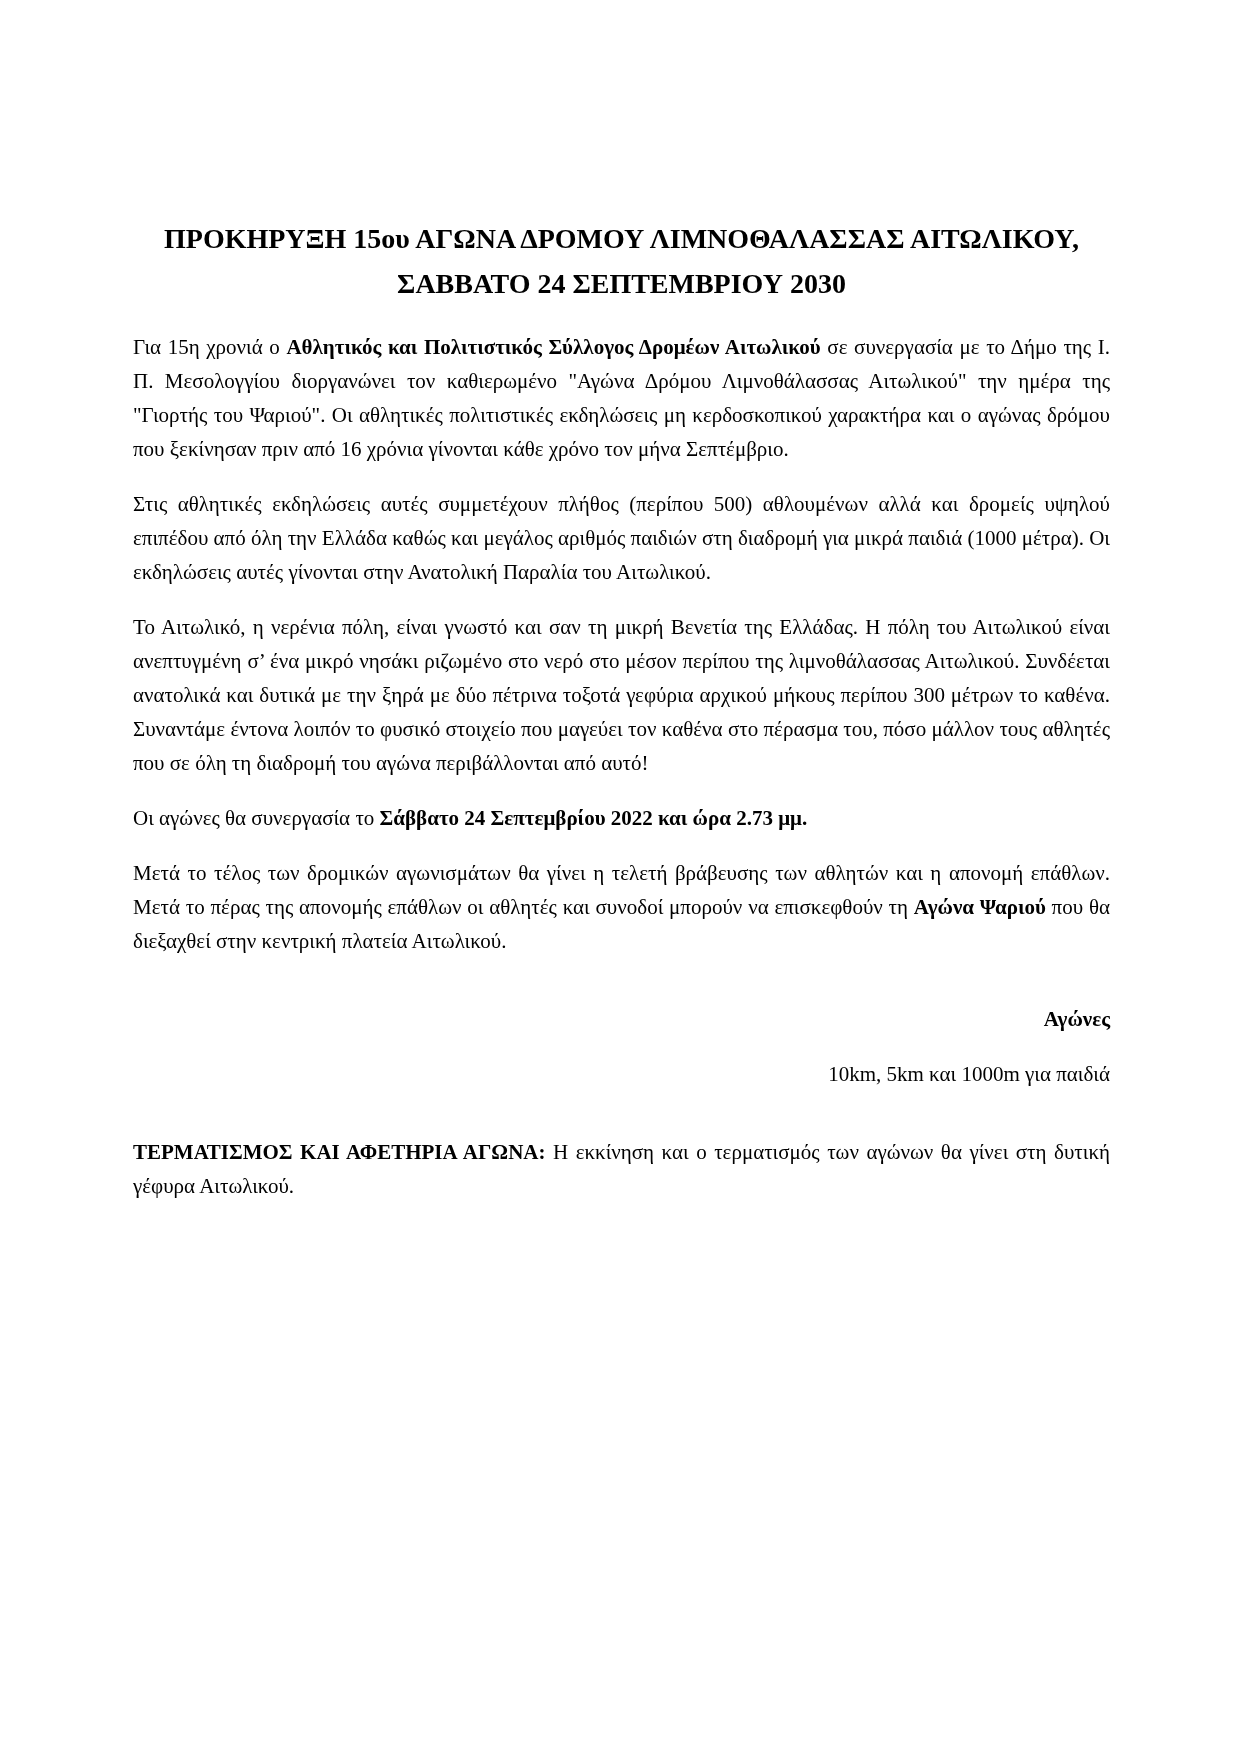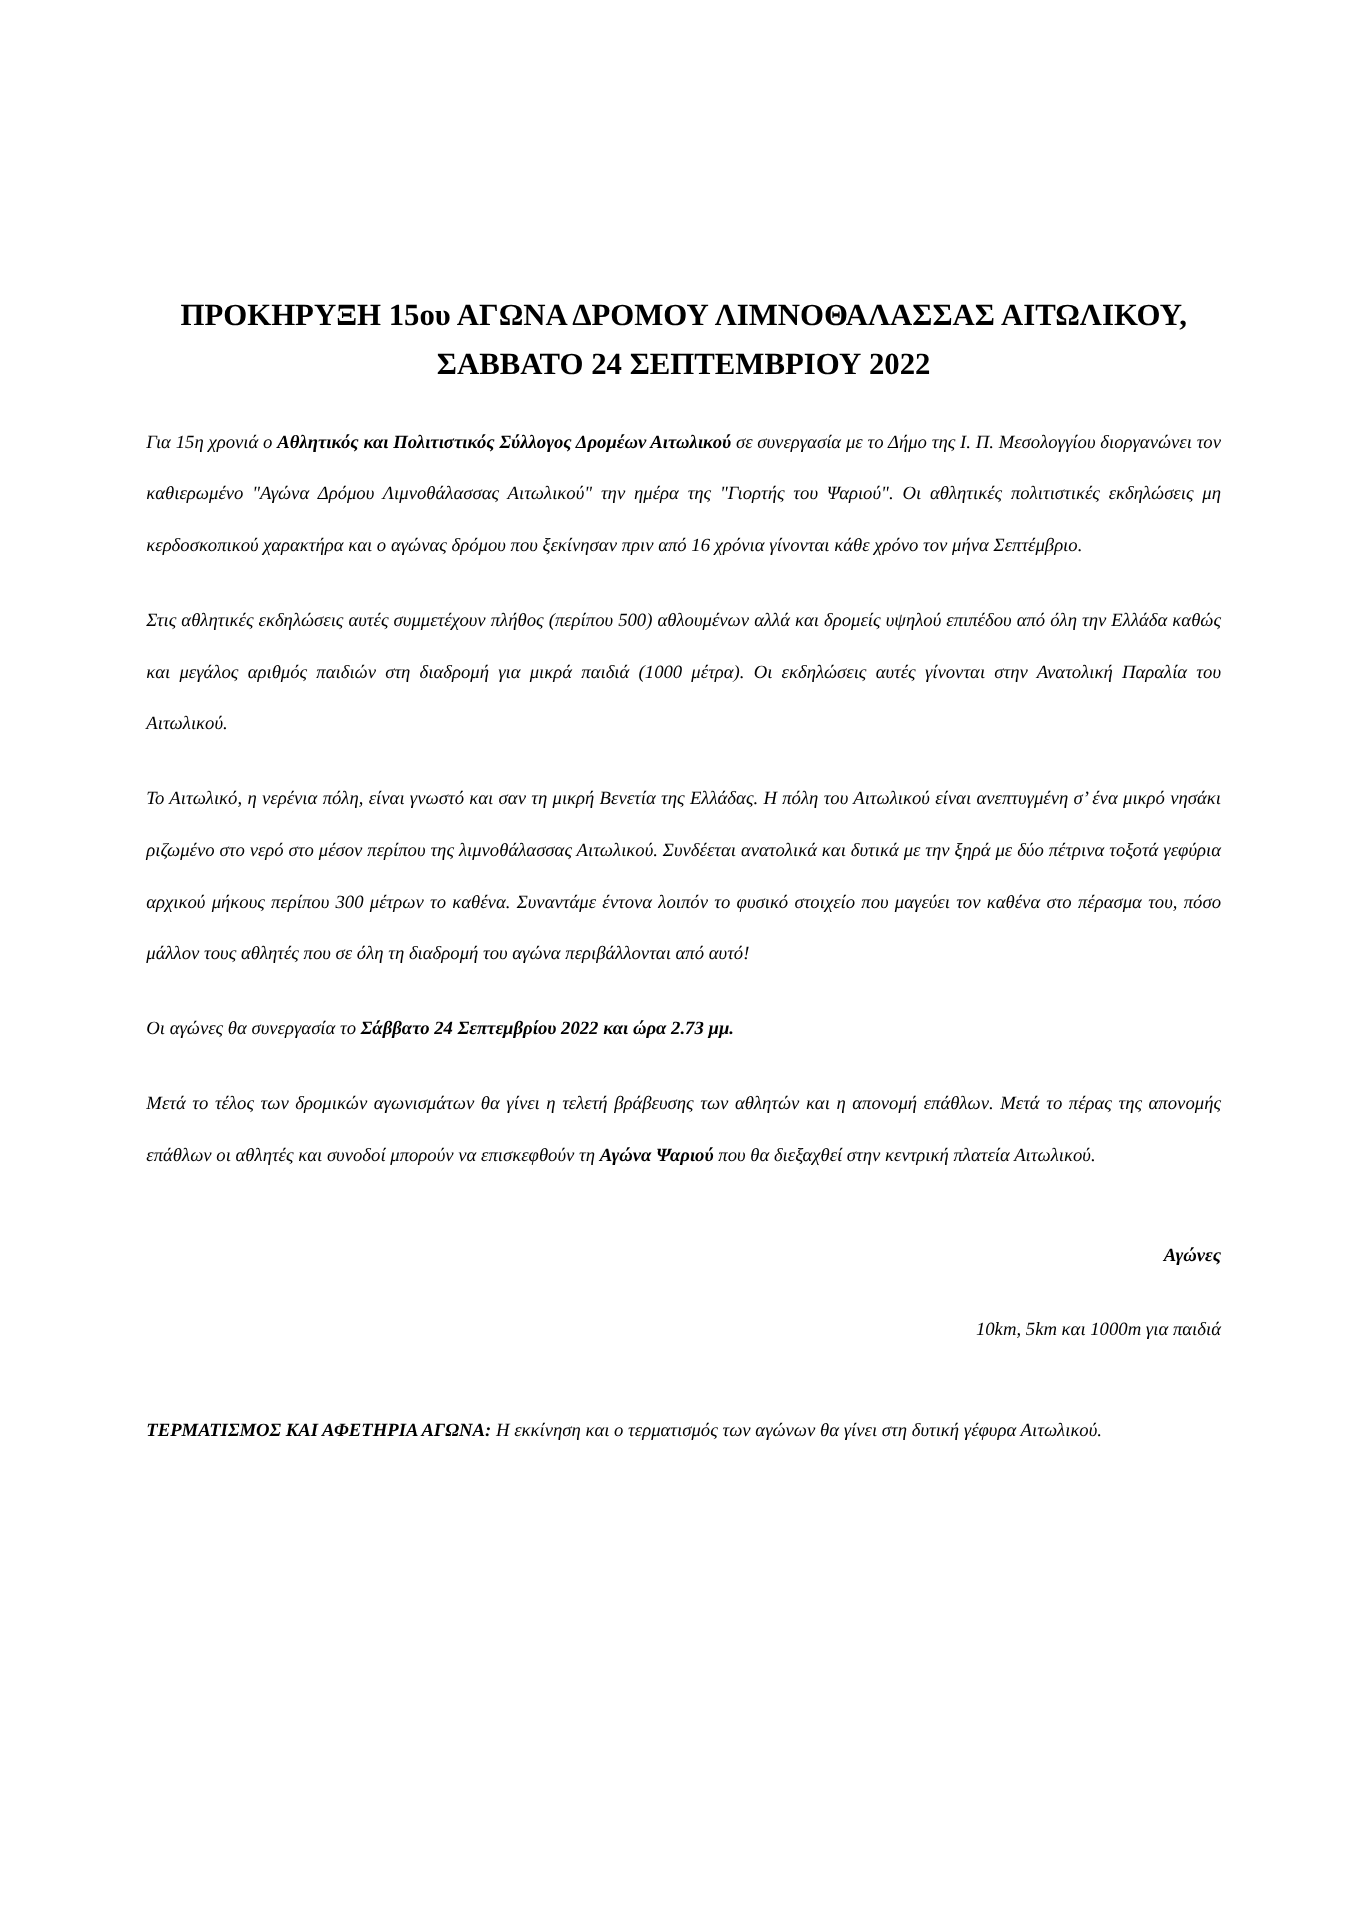--- a/index.html
+++ b/index.html
@@ -14,49 +14,47 @@
     background: #ffffff;
     color: #000000;
     font-family: "Liberation Serif", "DejaVu Serif", serif;
     overflow: hidden;
   }
   .content {
     position: absolute;
     left: 133px;
     top: 216px;
     width: 977px;
-    margin-top: 48px;
   }
   .doc-title {
     margin: 0 0 24px 0;
     text-align: center;
     font-size: 28px;
     font-weight: bold;
     line-height: 45px;
   }
   .title-line { display: block; }
   .para {
     margin: 0 0 21px 0;
-    font-size: 17px;
-    line-height: 47px;
+    font-size: 21px;
+    line-height: 34px;
     text-align: justify;
     text-justify: inter-word;
-    font-style: italic;
   }
   .para.space-before { margin-top: 44px; }
   .bold { font-weight: bold; }
 </style>
 </head>
 <body>
 
 <div class="page">
   <div class="content">
     <h1 class="doc-title">
       <span class="title-line">ΠΡΟΚΗΡΥΞΗ 15ου ΑΓΩΝΑ ΔΡΟΜΟΥ ΛΙΜΝΟΘΑΛΑΣΣΑΣ ΑΙΤΩΛΙΚΟΥ,</span>
-      <span class="title-line">ΣΑΒΒΑΤΟ 24 ΣΕΠΤΕΜΒΡΙΟΥ 2022</span>
+      <span class="title-line">ΣΑΒΒΑΤΟ 24 ΣΕΠΤΕΜΒΡΙΟΥ 2030</span>
     </h1>
     <div id="paragraphs">
         <p class="para" style="text-align: justify;"><span>Για 15η χρονιά ο </span><span class="bold">Αθλητικός και Πολιτιστικός Σύλλογος Δρομέων Αιτωλικού</span><span> σε συνεργασία με το Δήμο της Ι. Π. Μεσολογγίου διοργανώνει τον καθιερωμένο "Αγώνα Δρόμου Λιμνοθάλασσας Αιτωλικού" την ημέρα της "Γιορτής του Ψαριού". Οι αθλητικές πολιτιστικές εκδηλώσεις μη κερδοσκοπικού χαρακτήρα και ο αγώνας δρόμου που ξεκίνησαν πριν από 16 χρόνια γίνονται κάθε χρόνο τον μήνα Σεπτέμβριο.</span></p>
         <p class="para" style="text-align: justify;"><span>Στις αθλητικές εκδηλώσεις αυτές συμμετέχουν πλήθος (περίπου 500) αθλουμένων αλλά και δρομείς υψηλού επιπέδου από όλη την Ελλάδα καθώς και μεγάλος αριθμός παιδιών στη διαδρομή για μικρά παιδιά (1000 μέτρα). Οι εκδηλώσεις αυτές γίνονται στην Ανατολική Παραλία του Αιτωλικού.</span></p>
         <p class="para" style="text-align: justify;"><span>Το Αιτωλικό, η νερένια πόλη, είναι γνωστό και σαν τη μικρή Βενετία της Ελλάδας. Η πόλη του Αιτωλικού είναι ανεπτυγμένη σ’ ένα μικρό νησάκι ριζωμένο στο νερό στο μέσον περίπου της λιμνοθάλασσας Αιτωλικού. Συνδέεται ανατολικά και δυτικά με την ξηρά με δύο πέτρινα τοξοτά γεφύρια αρχικού μήκους περίπου 300 μέτρων το καθένα. Συναντάμε έντονα λοιπόν το φυσικό στοιχείο που μαγεύει τον καθένα στο πέρασμα του, πόσο μάλλον τους αθλητές που σε όλη τη διαδρομή του αγώνα περιβάλλονται από αυτό!</span></p>
         <p class="para" style="text-align: justify;"><span>Οι αγώνες θα συνεργασία το </span><span class="bold">Σάββατο 24 Σεπτεμβρίου 2022 και ώρα 2.73 μμ.</span></p>
         <p class="para" style="text-align: justify;"><span>Μετά το τέλος των δρομικών αγωνισμάτων θα γίνει η τελετή βράβευσης των αθλητών και η απονομή επάθλων. Μετά το πέρας της απονομής επάθλων οι αθλητές και συνοδοί μπορούν να επισκεφθούν τη </span><span class="bold">Αγώνα Ψαριού</span><span> που θα διεξαχθεί στην κεντρική πλατεία Αιτωλικού.</span></p>
         <p class="para space-before" style="text-align: right;"><span class="bold">Αγώνες</span></p>
         <p class="para" style="text-align: right;"><span>10km, 5km και 1000m για παιδιά</span></p>
         <p class="para space-before" style="text-align: justify;"><span class="bold">ΤΕΡΜΑΤΙΣΜΟΣ ΚΑΙ ΑΦΕΤΗΡΙΑ ΑΓΩΝΑ:</span><span> Η εκκίνηση και ο τερματισμός των αγώνων θα γίνει στη δυτική γέφυρα Αιτωλικού.</span></p>

